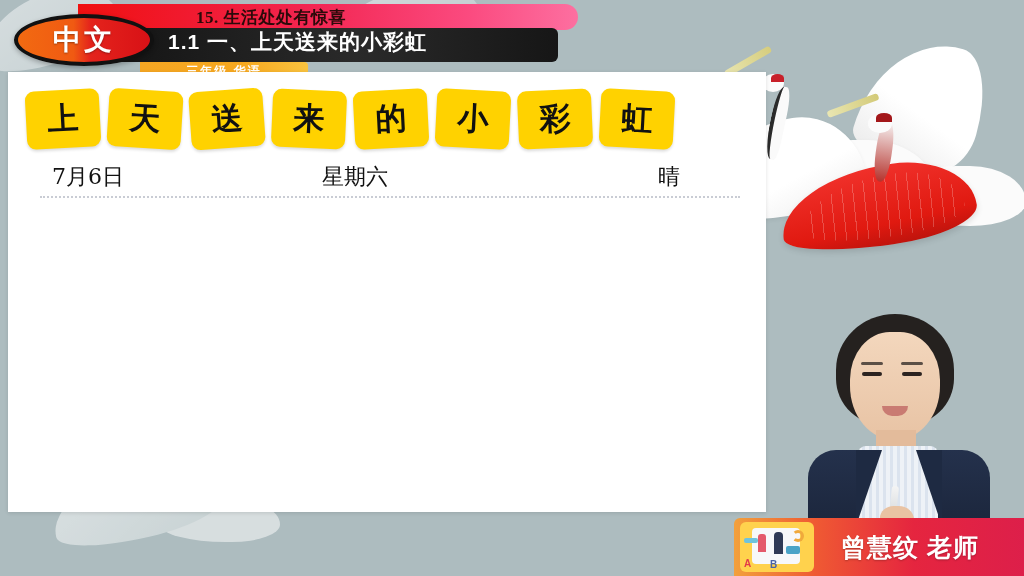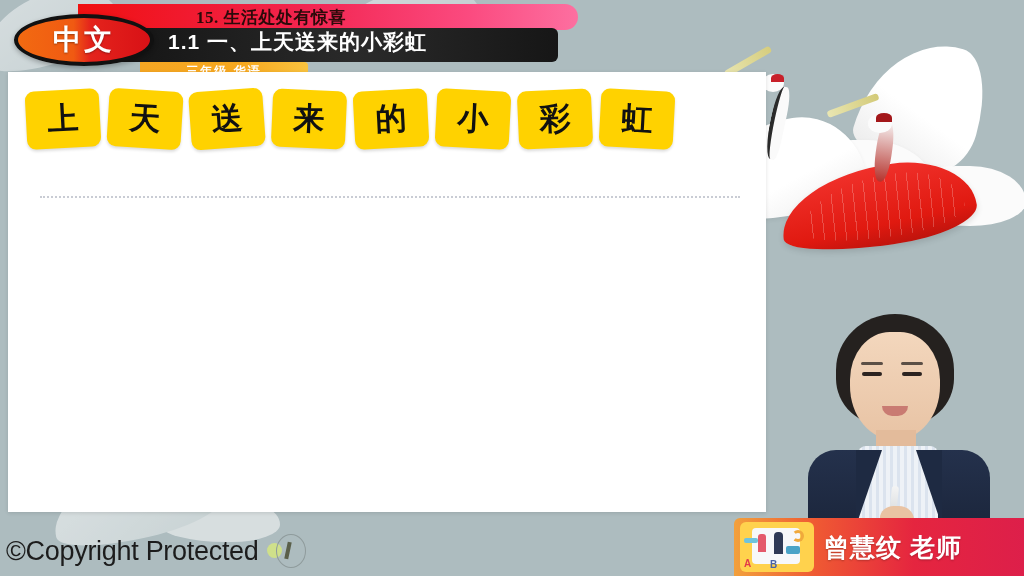--- a/index.html
+++ b/index.html
@@ -329,21 +329,21 @@
     background:#f7f8fa; border-radius:4px;
   }
   .teacher-logo .f1 { position:absolute; left:18px; top:12px; width:8px; height:18px; background:#e4596b; border-radius:3px 3px 0 0;}
   .teacher-logo .f2 { position:absolute; left:34px; top:10px; width:9px; height:22px; background:#2f3a56; border-radius:4px 4px 0 0;}
   .teacher-logo .bk { position:absolute; left:46px; top:24px; width:14px; height:8px; background:#4aa3c7; border-radius:2px;}
   .teacher-logo .c  { position:absolute; left:52px; top:8px; width:12px; height:12px; border:3px solid #f0a93c; border-radius:50%; border-left-color:transparent;}
   .teacher-logo .a  { position:absolute; left:4px; bottom:3px; font-size:10px; font-weight:700; color:#e23b4a;}
   .teacher-logo .b  { position:absolute; left:30px; bottom:2px; font-size:10px; font-weight:700; color:#4a63a8;}
   .teacher-logo .pen{ position:absolute; left:4px; top:16px; width:14px; height:5px; background:#6fc3dd; border-radius:2px;}
   .teacher-name {
-    margin-left: 10px;
+    margin-left: 27px;
     color: #ffffff;
     font-size: 25px; font-weight: 700;
     letter-spacing: 1px;
     text-shadow: 0 1px 2px rgba(0,0,0,.25);
     white-space: nowrap;
   }
 
   
   .person { position: absolute; right: 10px; bottom: 46px; width: 230px; height: 220px; }
   .p-hair {
@@ -467,20 +467,25 @@
           <span class="glyph">小</span>
         </div>
       <div class="char-card">
           <span class="glyph">彩</span>
         </div>
       <div class="char-card">
           <span class="glyph">虹</span>
         </div>
     </div>
 
+    <div class="date-row">
+      <span class="d-date">7月6日</span>
+      <span class="d-day">星期六</span>
+      <span class="d-wx">晴</span>
+    </div>
 
     <div class="rule"></div>
 
     <div class="body-text">
     </div>
 
   </div>
 
   <div class="person">
     <div class="p-hair"></div>
@@ -492,28 +497,20 @@
     <div class="p-mouth"></div>
     <div class="p-neck"></div>
     <div class="p-jacket"></div>
     <div class="p-shirt"></div>
     <div class="p-lapel-l"></div>
       <div class="p-lapel-r"></div>
     <div class="p-pen"></div>
     <div class="p-hand"></div>
   </div>
 
-  <div class="watermark">
-    <span>©Copyright Protected</span>
-    <span class="wm-mark">
-      <span class="dot"></span>
-        <span class="ring"></span>
-        <span class="bar"></span>
-    </span>
-  </div>
 
   <div class="teacher-bar">
     <span class="teacher-logo">
       <span class="screen"></span>
       <span class="pen"></span>
       <span class="f1"></span>
       <span class="f2"></span>
       <span class="bk"></span>
       <span class="c"></span>
       <span class="a">A</span>

